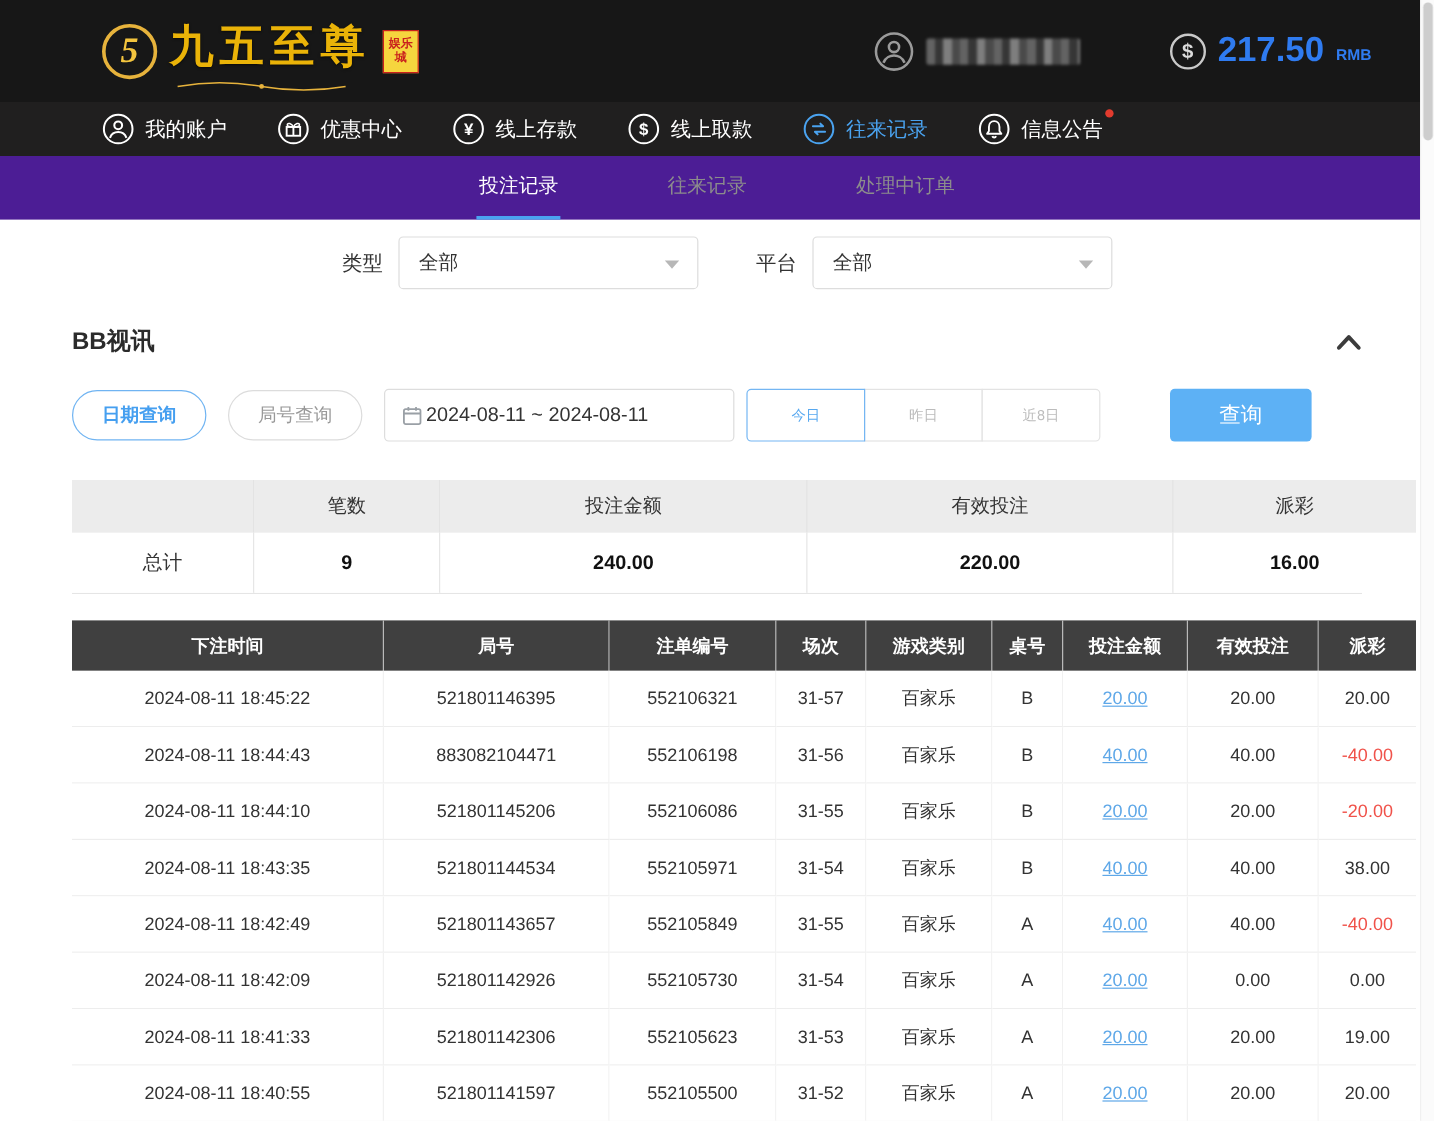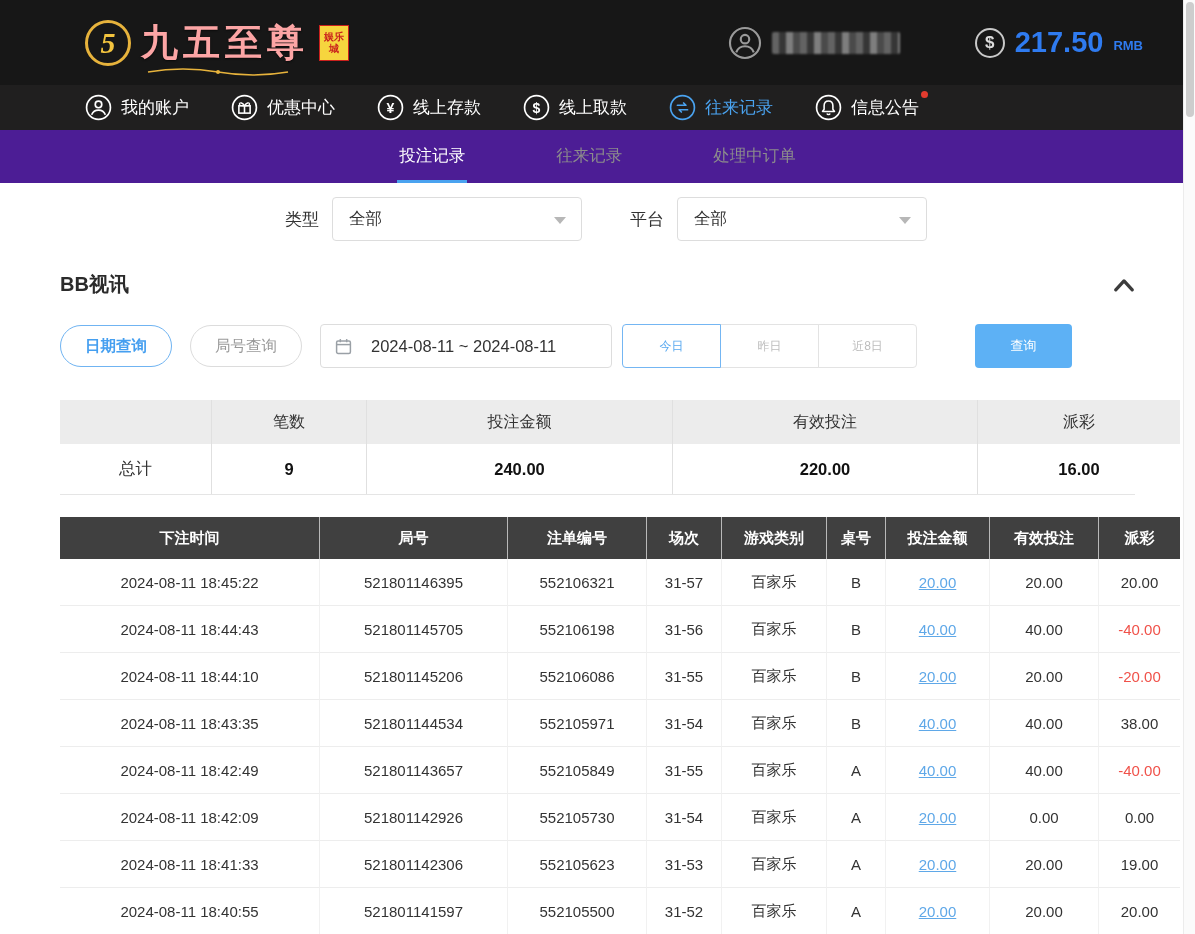--- a/index.html
+++ b/index.html
@@ -6,21 +6,21 @@
   html,body { width:1195px; height:934px; overflow:hidden; background:#fff;
     font-family:"Liberation Sans","DejaVu Sans",sans-serif; }
 
   
   .top-header { height:85px; background:#171717; display:flex; align-items:center;
     padding:0 52px 0 85px; position:relative; }
   .logo { display:flex; align-items:center; gap:10px; position:relative; }
   .logo-emblem { width:46px; height:46px; border-radius:50%; border:3px solid #e7b33c;
     color:#f3c43e; font-family:"Liberation Serif",serif; font-style:italic; font-weight:bold;
     font-size:30px; display:flex; align-items:center; justify-content:center; }
-  .logo-text { color:#fca5a5; font-family:Liberation Sans, sans-serif; font-weight:bold;
+  .logo-text { color:#eab308; font-family:Liberation Mono, monospace; font-weight:bold;
     font-size:37px; letter-spacing:5px; text-shadow:0 1px 2px rgba(0,0,0,.6); line-height:1; }
   .logo-badge { width:30px; height:36px; background:#f6d53e; border:1px solid #c9201d;
     color:#c9201d; font-size:10px; font-weight:bold; line-height:1.15; text-align:center;
     display:flex; align-items:center; justify-content:center; padding:1px; }
   .logo-flourish { position:absolute; left:58px; bottom:-12px; color:#e7b33c; }
   .spacer { flex:1; }
   .user-block { display:flex; align-items:center; gap:10px; margin-right:75px; }
   .avatar { width:34px; height:34px; color:#9a9a9a; }
   .masked-name { width:128px; height:22px; border-radius:2px; filter:blur(1.2px); opacity:.9;
     background:repeating-linear-gradient(90deg,#6c6c6c 0 7px,#3a3a3a 7px 14px,#8a8a8a 14px 21px,#505050 21px 28px);
@@ -56,30 +56,30 @@
   .section-row { display:flex; align-items:center; margin:30px 60px 0 60px; }
   .section-title { font-size:20px; font-weight:bold; color:#2b2b2b; }
   .collapse-btn { margin-left:auto; width:22px; height:16px; cursor:pointer; }
 
   
   .query-row { display:flex; align-items:center; margin:26px 0 0 60px; }
   .pill { height:42px; padding:0 24px; border-radius:21px; background:#fff; font-size:15.5px; cursor:pointer; }
   .pill.blue { border:1px solid #70b4f2; color:#459ff0; font-weight:bold; }
   .pill.gray { border:1px solid #dcdcdc; color:#999; margin-left:18px; }
   .date-input { margin-left:18px; width:292px; height:44px; border:1px solid #ddd; border-radius:4px;
-    display:flex; align-items:center; gap:19px; padding:0 14px; font-size:16.5px; color:#333; cursor:pointer; }
+    display:flex; align-items:center; gap:3px; padding:0 14px; font-size:16.5px; color:#333; cursor:pointer; }
   .cal-icon { width:17px; height:17px; }
   .seg { display:flex; margin-left:10px; }
   .seg .seg-btn { width:99px; height:44px; background:#fff; border:1px solid #e3e3e3; color:#bcbcbc;
     font-size:12px; cursor:pointer; margin-left:-1px; }
   .seg .seg-btn:first-child { border-radius:4px 0 0 4px; margin-left:0; }
   .seg .seg-btn:last-child { border-radius:0 4px 4px 0; }
   .seg .seg-btn.active { border:1px solid #74b6f3; color:#57a8f0; position:relative; z-index:1; }
-  .search-btn { margin-left:58px; width:97px; height:44px; background:#5db1f5; color:#fff;
-    font-size:13px; border:none; border-radius:4px; cursor:pointer; }
+  .search-btn { margin-left:58px; width:118px; height:44px; background:#5db1f5; color:#fff;
+    font-size:18px; border:none; border-radius:4px; cursor:pointer; }
 
   
   .summary { margin:32px 60px 0 60px; border-bottom:1px solid #e5e5e5; }
   .sum-row { display:grid; grid-template-columns:152px 155px 306px 305px 202px; }
   .sum-head .sum-cell { background:#ececec; height:44px; font-size:16px; color:#333; }
   .sum-body .sum-cell { background:#fff; height:50px; font-size:16.5px; color:#111; font-weight:bold; }
   .sum-cell { display:flex; align-items:center; justify-content:center; border-right:1px solid #e0e0e0; }
   .sum-row .sum-cell:last-child { border-right:none; }
   .sum-body .sum-cell:first-child { font-weight:normal; color:#333; }
 
@@ -275,21 +275,21 @@
         <div class="bet-cell">552106321</div>
         <div class="bet-cell">31-57</div>
         <div class="bet-cell">百家乐</div>
         <div class="bet-cell">B</div>
         <div class="bet-cell link">20.00</div>
         <div class="bet-cell">20.00</div>
         <div class="bet-cell">20.00</div>
       </div>
       <div class="bet-row">
         <div class="bet-cell">2024-08-11 18:44:43</div>
-        <div class="bet-cell">521801145705</div>
+        <div class="bet-cell">883082104471</div>
         <div class="bet-cell">552106198</div>
         <div class="bet-cell">31-56</div>
         <div class="bet-cell">百家乐</div>
         <div class="bet-cell">B</div>
         <div class="bet-cell link">40.00</div>
         <div class="bet-cell">40.00</div>
         <div class="bet-cell neg">-40.00</div>
       </div>
       <div class="bet-row">
         <div class="bet-cell">2024-08-11 18:44:10</div>

